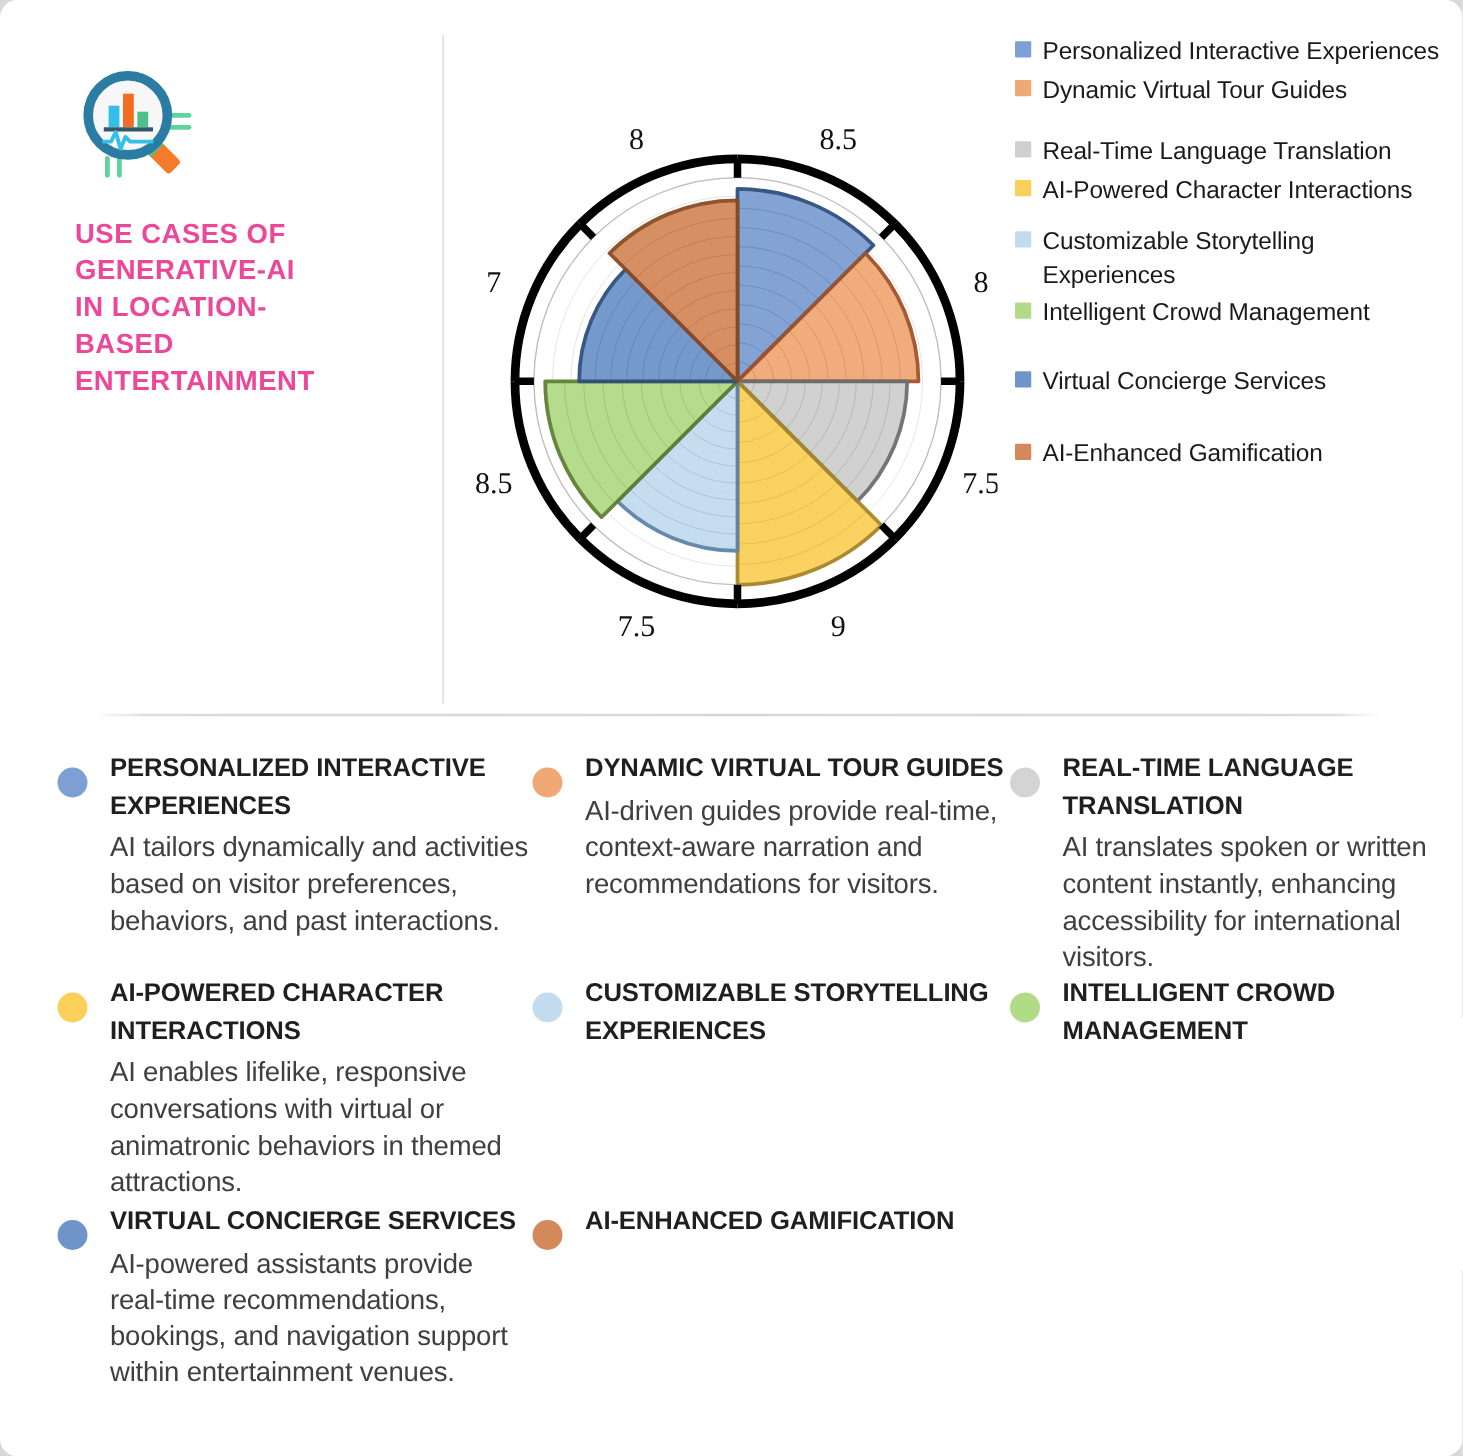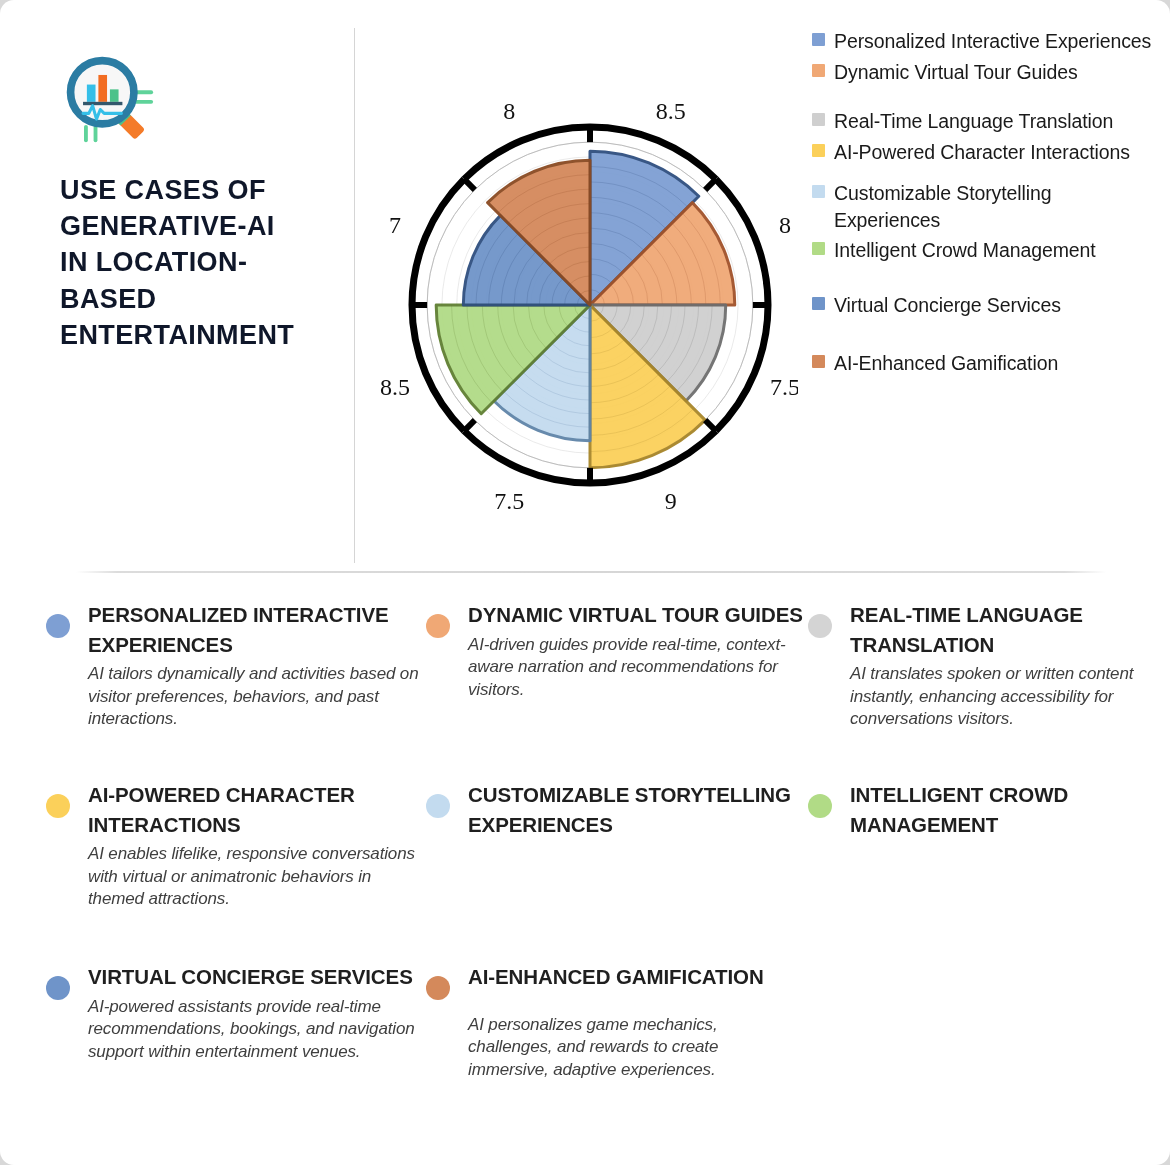--- a/index.html
+++ b/index.html
@@ -10,22 +10,22 @@
     box-sizing:border-box;
   }
 
   
   .top{position:absolute;left:0;top:0;width:1170px;height:572px;}
 
   .brand{position:absolute;left:60px;top:50px;width:280px;}
   .logo{width:96px;height:96px;display:block;}
   .title{
     margin-top:26px;
-    font-size:27px;line-height:1.34;font-weight:bold;
-    letter-spacing:.4px;color:#0f172a;text-transform:uppercase;
+    font-size:22px;line-height:1.34;font-weight:bold;
+    letter-spacing:.4px;color:#ec4899;text-transform:uppercase;
     white-space:pre-line;
   }
 
   .vdivider{position:absolute;left:354px;top:28px;width:1px;height:535px;background:#d5d5d5;}
 
   .chartwrap{position:absolute;left:368px;top:20px;width:430px;height:520px;}
   .chartwrap svg{display:block;}
 
   
   .legend{position:absolute;left:812px;top:28px;width:348px;}
@@ -48,21 +48,21 @@
   .col2{left:380px;width:385px;}
   .col3{left:762px;width:342px;}
 
   .card{position:relative;padding-left:50px;margin-bottom:0;}
   .bullet{position:absolute;left:8px;top:14px;width:24px;height:24px;border-radius:50%;}
   .card h3{
     margin:0;font-size:20.5px;line-height:1.45;font-weight:bold;
     color:#1f1f1f;letter-spacing:-.1px;text-transform:uppercase;
   }
   .card p{
-    margin:4px 0 0 0;font-size:17px;line-height:1.32;color:#3f3f3f;letter-spacing:-.15px;font-style:italic;
+    margin:4px 0 0 0;font-size:22px;line-height:1.32;color:#3f3f3f;letter-spacing:-.15px;
   }
 </style>
 </head>
 <body>
 
 <div class="page">
 
   <div class="top">
 
     <div class="brand">
@@ -288,29 +288,28 @@
         <h3>DYNAMIC VIRTUAL TOUR GUIDES</h3>
         <p>AI-driven guides provide real-time, context-aware narration and recommendations for visitors.</p>
       </div>
       <div class="card" style="height:182px;">
         <span class="bullet" style="background-color: rgb(195, 219, 239);"></span>
         <h3>CUSTOMIZABLE STORYTELLING EXPERIENCES</h3>
       </div>
       <div class="card">
         <span class="bullet" style="background-color: rgb(212, 137, 91);"></span>
         <h3>AI-ENHANCED GAMIFICATION</h3>
-        <p style="margin-top:22px;">AI personalizes game mechanics, challenges, and rewards to create immersive, adaptive experiences.</p>
       </div>
     </div>
 
     <div class="col col3">
       <div class="card" style="height:180px;">
         <span class="bullet" style="background-color: rgb(212, 212, 212);"></span>
         <h3>REAL-TIME LANGUAGE TRANSLATION</h3>
-        <p>AI translates spoken or written content instantly, enhancing accessibility for conversations visitors.</p>
+        <p>AI translates spoken or written content instantly, enhancing accessibility for international visitors.</p>
       </div>
       <div class="card">
         <span class="bullet" style="background-color: rgb(177, 219, 134);"></span>
         <h3>INTELLIGENT CROWD MANAGEMENT</h3>
       </div>
     </div>
 
   </div>
 </div>
 

